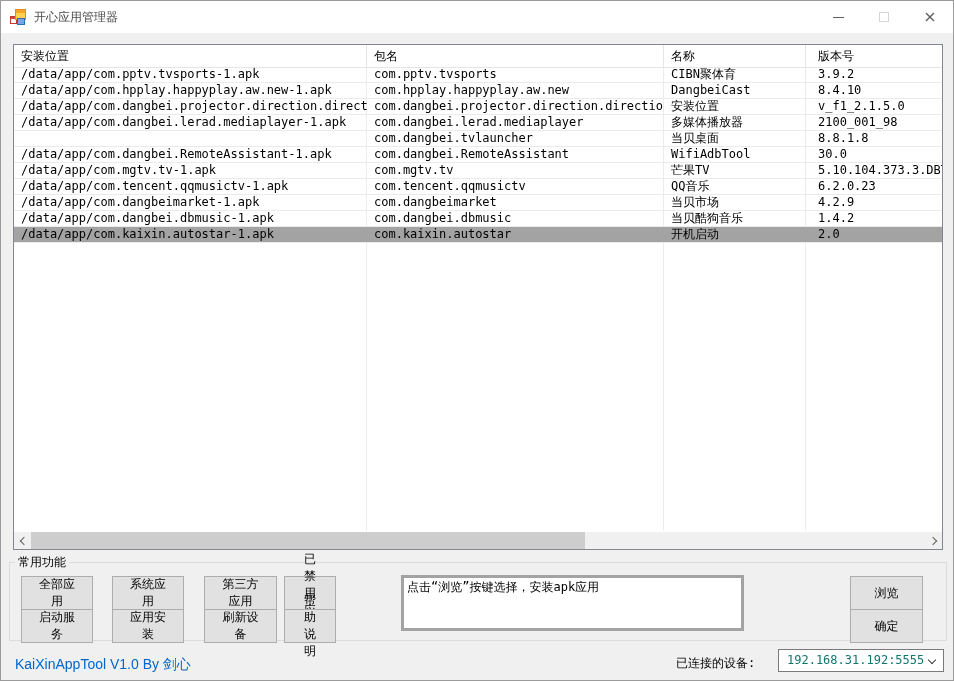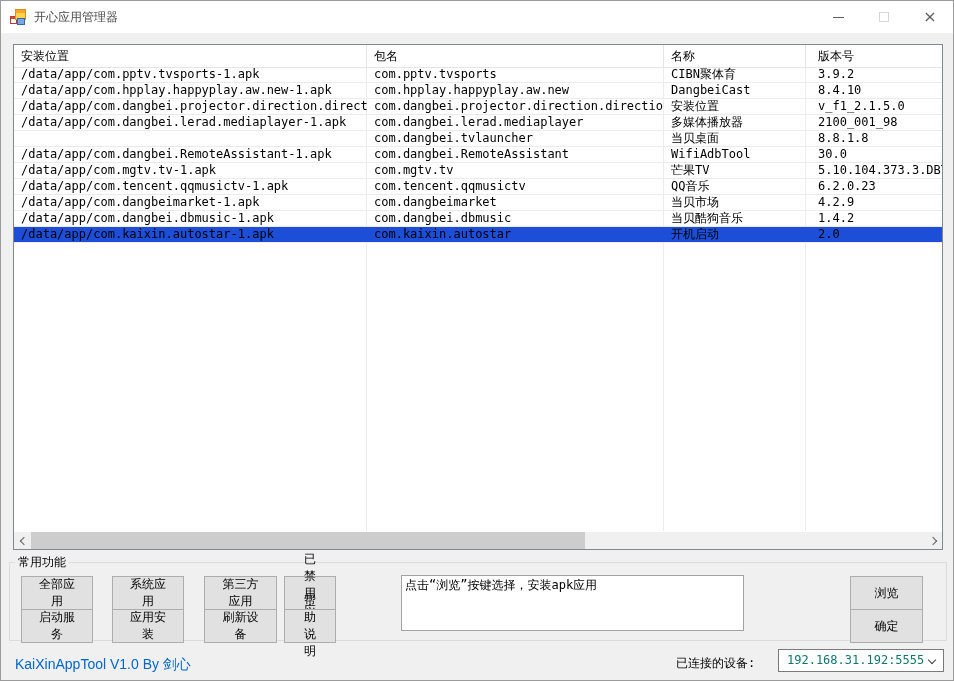--- a/index.html
+++ b/index.html
@@ -26,41 +26,41 @@
   .lv-header{position:relative;height:22px;border-bottom:1px solid #e5e5e5;background:#ffffff;z-index:2;}
   .hcell{position:absolute;top:0;height:22px;line-height:22px;font-size:12px;color:#000;box-sizing:border-box;padding-left:7px;border-right:1px solid #e5e5e5;overflow:hidden;white-space:nowrap;}
   .hc1{left:0;width:353px;}
   .hc2{left:353px;width:297px;}
   .hc3{left:650px;width:142px;}
   .hc4{left:792px;width:136px;border-right:none;padding-left:12px;}
   .vline{position:absolute;top:22px;bottom:18px;width:1px;background:#ececec;z-index:1;}
   .vl1{left:352px;} .vl2{left:649px;} .vl3{left:791px;}
   .lv-body{position:absolute;left:0;top:22px;right:0;z-index:2;}
   .row{position:relative;height:16px;line-height:15px;font-size:12px;white-space:nowrap;border-bottom:1px solid #ebebeb;box-sizing:border-box;}
-  .row.selected{background:#1d4ed8;}
+  .row.selected{background:#a3a3a3;}
   .cell{position:absolute;top:0;height:15px;overflow:hidden;box-sizing:border-box;padding-left:7px;}
   .c1{left:0;width:353px;}
   .c2{left:353px;width:297px;}
   .c3{left:650px;width:142px;}
   .c4{left:792px;width:136px;padding-left:12px;}
   
   .hscroll{position:absolute;left:0;right:0;bottom:0;height:17px;background:#f0f0f0;z-index:3;}
   .sb-arrow{position:absolute;top:0;width:17px;height:17px;display:flex;align-items:center;justify-content:center;}
   .sb-left{left:0;} .sb-right{right:0;}
   .chev{width:5px;height:5px;border-style:solid;border-color:#5f5f5f;border-width:0;}
   .chev-l{border-left-width:1.5px;border-bottom-width:1.5px;transform:rotate(45deg);margin-left:2px;}
   .chev-r{border-right-width:1.5px;border-top-width:1.5px;transform:rotate(45deg);margin-right:2px;}
   .sb-thumb{position:absolute;left:17px;top:0;width:554px;height:17px;background:#cdcdcd;}
   
   .groupbox{position:absolute;left:8px;top:561px;width:938px;height:79px;border:1px solid #dcdcdc;box-sizing:border-box;}
   .gb-label{position:absolute;left:5px;top:-8px;background:#f0f0f0;padding:0 3px;font-size:12px;color:#000;line-height:14px;}
   .btn{position:absolute;height:21px;background:#e1e1e1;border:1px solid #adadad;box-sizing:border-box;font-size:12px;color:#000;display:flex;align-items:center;justify-content:center;font-family:"DejaVu Sans Mono","DejaVu Sans",monospace;padding:16px;}
   .r1{top:13px;} .r2{top:46px;}
   .b1{left:11px;width:72px;} .b2{left:102px;width:72px;} .b3{left:194px;width:73px;} .b4{left:274px;width:52px;}
-  .install-box{position:absolute;left:391px;top:12px;width:343px;height:56px;background:#ffffff;border:1px solid #a3a3a3;box-sizing:border-box;font-size:12px;line-height:16px;padding:1px 3px;color:#000;overflow:hidden;}
+  .install-box{position:absolute;left:391px;top:12px;width:343px;height:56px;background:#ffffff;border:3px solid #a3a3a3;box-sizing:border-box;font-size:12px;line-height:16px;padding:1px 3px;color:#000;overflow:hidden;}
   .btn-browse{left:840px;width:73px;top:13px;}
   .btn-ok{left:840px;width:73px;top:46px;}
   
   .credit{position:absolute;left:14px;top:655px;font-family:"Liberation Sans",sans-serif;font-weight:normal;font-size:14px;color:#0066cc;}
   .device-label{position:absolute;left:675px;top:654px;font-size:12px;color:#000;}
   .combo{position:absolute;left:777px;top:648px;width:166px;height:23px;background:#ffffff;border:1px solid #7a7a7a;box-sizing:border-box;font-size:12px;line-height:21px;padding-left:8px;color:#0f766e;}
   .combo .chev-d{position:absolute;right:8px;top:7px;width:5px;height:5px;border-right:1.5px solid #3c3c3c;border-bottom:1.5px solid #3c3c3c;transform:rotate(45deg);}
 </style>
 </head>
 <body>

